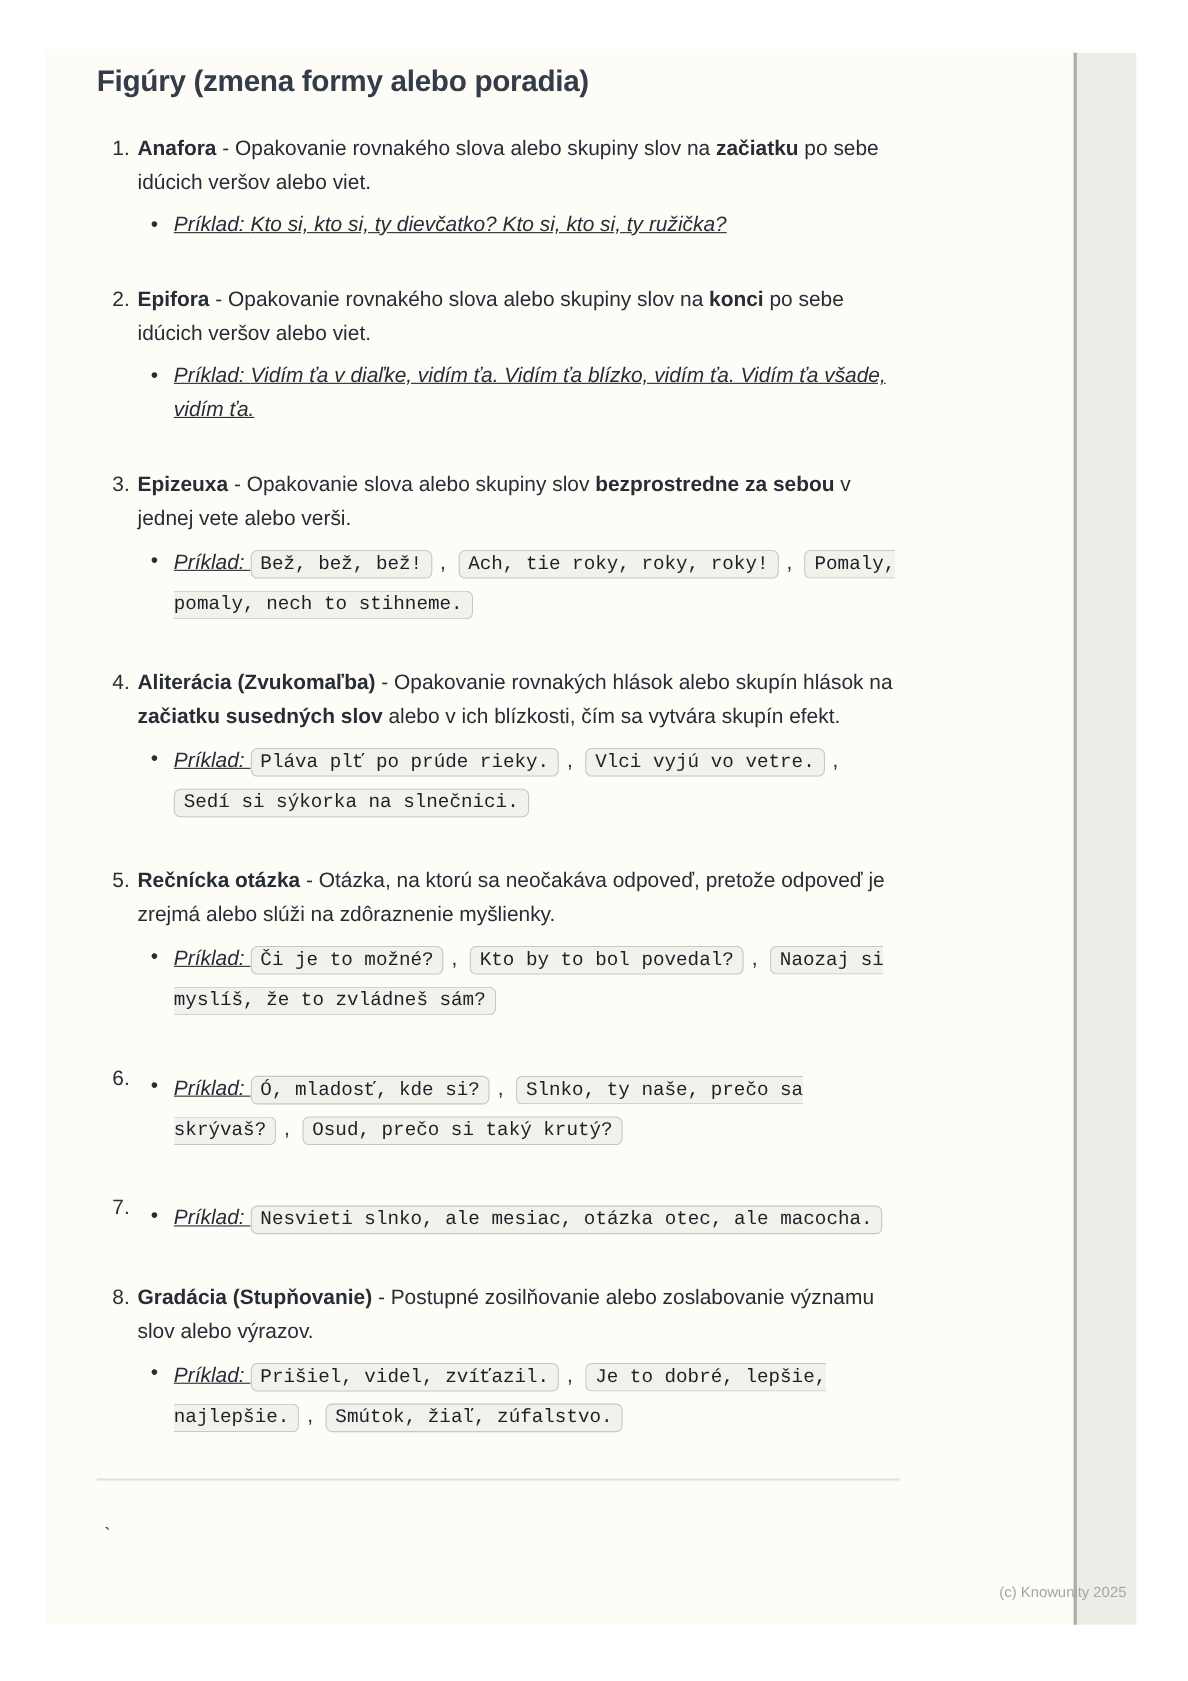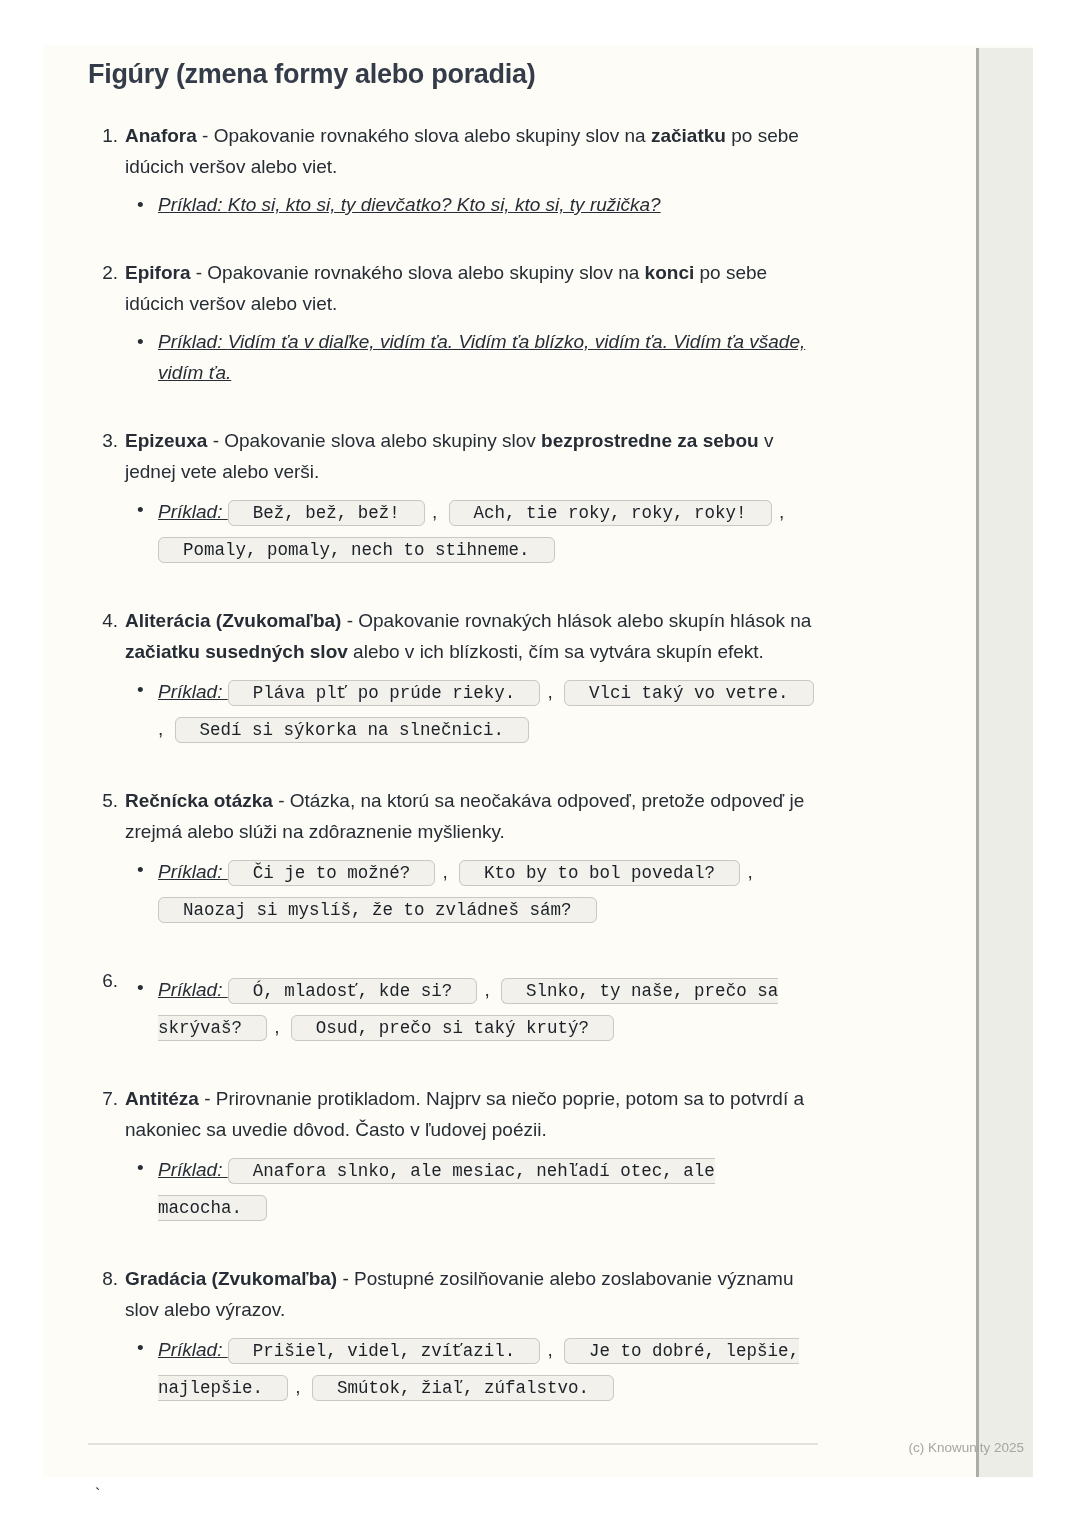--- a/index.html
+++ b/index.html
@@ -35,21 +35,21 @@
   .bullet{flex:0 0 33px;padding-left:12px;box-sizing:border-box;}
   .ex-body{flex:1;min-width:0;line-height:31px;}
   .ex-body.has-chips{line-height:35px;}
   .ex-label,.ex-text{font-style:italic;text-decoration:underline;}
   .chip{
     font-family:"Liberation Mono","DejaVu Sans Mono",monospace;
     font-size:17.5px;
     background:var(--chip-bg,#f2f1ec);
     border:1px solid var(--chip-border,#c9c9c3);
     border-radius:6px;
-    padding:2px 24px;
+    padding:2px 8px;
     color:var(--chip-text,#1c2128);
     margin-top:12px;
   }
   .sep{margin:0 6px 0 2px;font-style:normal;}
   .divider{height:2px;width:730px;background:var(--divider,#e3e3dd);margin:0;}
   .stray{margin-top:40px;padding-left:7px;font-size:16px;line-height:20px;color:var(--body,#272d36);}
   .footer{
     position:absolute;right:9px;bottom:22px;z-index:3;
     font-size:13.5px;color:var(--footer,#a6a69e);
   }
@@ -96,21 +96,21 @@
               <div class="ex-body has-chips"><span class="ex-label">Príklad: </span><code class="chip">Bež, bež, bež!</code><span class="sep"> , </span><code class="chip">Ach, tie roky, roky, roky!</code><span class="sep"> , </span><code class="chip">Pomaly, pomaly, nech to stihneme.</code></div>
             </div>
           </div>
         </li>
         <li class="item">
           <span class="item-num">4.</span>
           <div class="item-body">
             <div class="item-def"><b>Aliterácia (Zvukomaľba)</b><span> - Opakovanie rovnakých hlások alebo skupín hlások na </span><b>začiatku susedných slov</b><span> alebo v ich blízkosti, čím sa vytvára skupín efekt.</span></div>
             <div class="example-row">
               <span class="bullet">•</span>
-              <div class="ex-body has-chips"><span class="ex-label">Príklad: </span><code class="chip">Pláva plť po prúde rieky.</code><span class="sep"> , </span><code class="chip">Vlci taký vo vetre.</code><span class="sep"> , </span><code class="chip">Sedí si sýkorka na slnečnici.</code></div>
+              <div class="ex-body has-chips"><span class="ex-label">Príklad: </span><code class="chip">Pláva plť po prúde rieky.</code><span class="sep"> , </span><code class="chip">Vlci vyjú vo vetre.</code><span class="sep"> , </span><code class="chip">Sedí si sýkorka na slnečnici.</code></div>
             </div>
           </div>
         </li>
         <li class="item">
           <span class="item-num">5.</span>
           <div class="item-body">
             <div class="item-def"><b>Rečnícka otázka</b><span> - Otázka, na ktorú sa neočakáva odpoveď, pretože odpoveď je zrejmá alebo slúži na zdôraznenie myšlienky.</span></div>
             <div class="example-row">
               <span class="bullet">•</span>
               <div class="ex-body has-chips"><span class="ex-label">Príklad: </span><code class="chip">Či je to možné?</code><span class="sep"> , </span><code class="chip">Kto by to bol povedal?</code><span class="sep"> , </span><code class="chip">Naozaj si myslíš, že to zvládneš sám?</code></div>
@@ -122,31 +122,30 @@
           <div class="item-body">
             <div class="example-row">
               <span class="bullet">•</span>
               <div class="ex-body has-chips"><span class="ex-label">Príklad: </span><code class="chip">Ó, mladosť, kde si?</code><span class="sep"> , </span><code class="chip">Slnko, ty naše, prečo sa skrývaš?</code><span class="sep"> , </span><code class="chip">Osud, prečo si taký krutý?</code></div>
             </div>
           </div>
         </li>
         <li class="item">
           <span class="item-num">7.</span>
           <div class="item-body">
-            <div class="item-def"><b>Antitéza</b><span> - Prirovnanie protikladom. Najprv sa niečo poprie, potom sa to potvrdí a nakoniec sa uvedie dôvod. Často v ľudovej poézii.</span></div>
             <div class="example-row">
               <span class="bullet">•</span>
-              <div class="ex-body has-chips"><span class="ex-label">Príklad: </span><code class="chip">Anafora slnko, ale mesiac, nehľadí otec, ale macocha.</code></div>
+              <div class="ex-body has-chips"><span class="ex-label">Príklad: </span><code class="chip">Nesvieti slnko, ale mesiac, otázka otec, ale macocha.</code></div>
             </div>
           </div>
         </li>
         <li class="item">
           <span class="item-num">8.</span>
           <div class="item-body">
-            <div class="item-def"><b>Gradácia (Zvukomaľba)</b><span> - Postupné zosilňovanie alebo zoslabovanie významu slov alebo výrazov.</span></div>
+            <div class="item-def"><b>Gradácia (Stupňovanie)</b><span> - Postupné zosilňovanie alebo zoslabovanie významu slov alebo výrazov.</span></div>
             <div class="example-row">
               <span class="bullet">•</span>
               <div class="ex-body has-chips"><span class="ex-label">Príklad: </span><code class="chip">Prišiel, videl, zvíťazil.</code><span class="sep"> , </span><code class="chip">Je to dobré, lepšie, najlepšie.</code><span class="sep"> , </span><code class="chip">Smútok, žiaľ, zúfalstvo.</code></div>
             </div>
           </div>
         </li>
       </ol>
     <div class="divider"></div>
     <div class="stray">`</div>
   </div>

